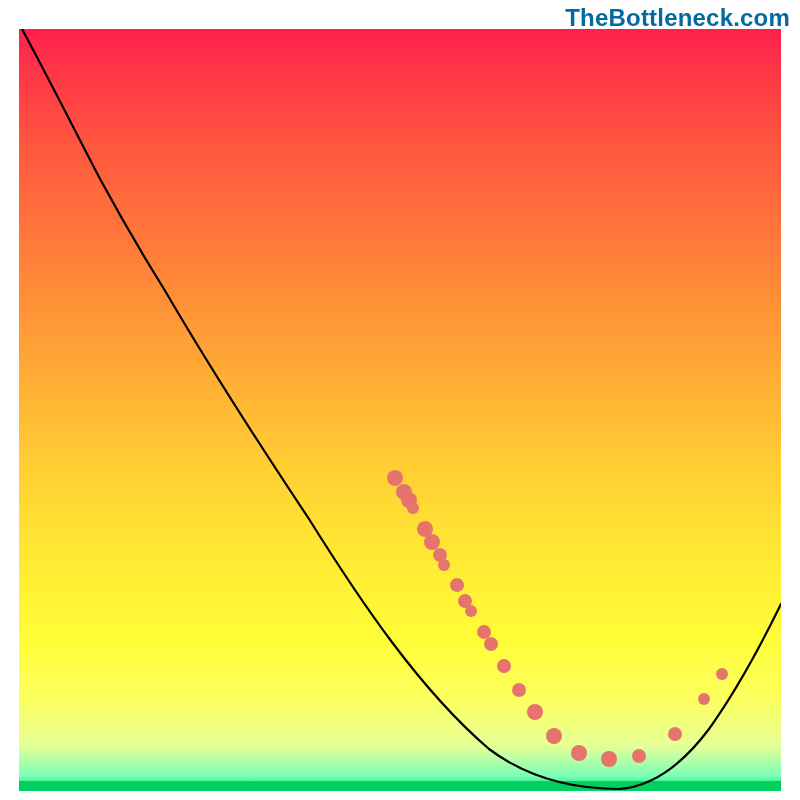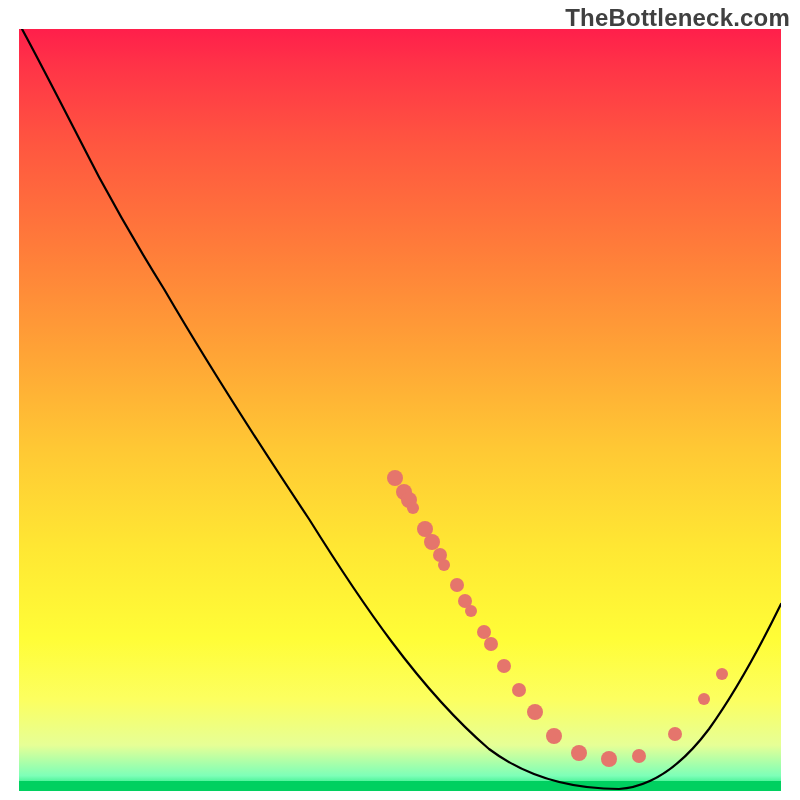--- a/index.html
+++ b/index.html
@@ -14,21 +14,21 @@
     position: relative;
     width: 800px;
     height: 800px;
   }
   .watermark {
     position: absolute;
     top: 4px;
     right: 10px;
     font-size: 24px;
     font-weight: bold;
-    color: #404040;
+    color: #0369a1;
     letter-spacing: 0.2px;
   }
   .plot-area {
     position: absolute;
     left: 19px;
     top: 29px;
     width: 762px;
     height: 762px;
     overflow: hidden;
   }

